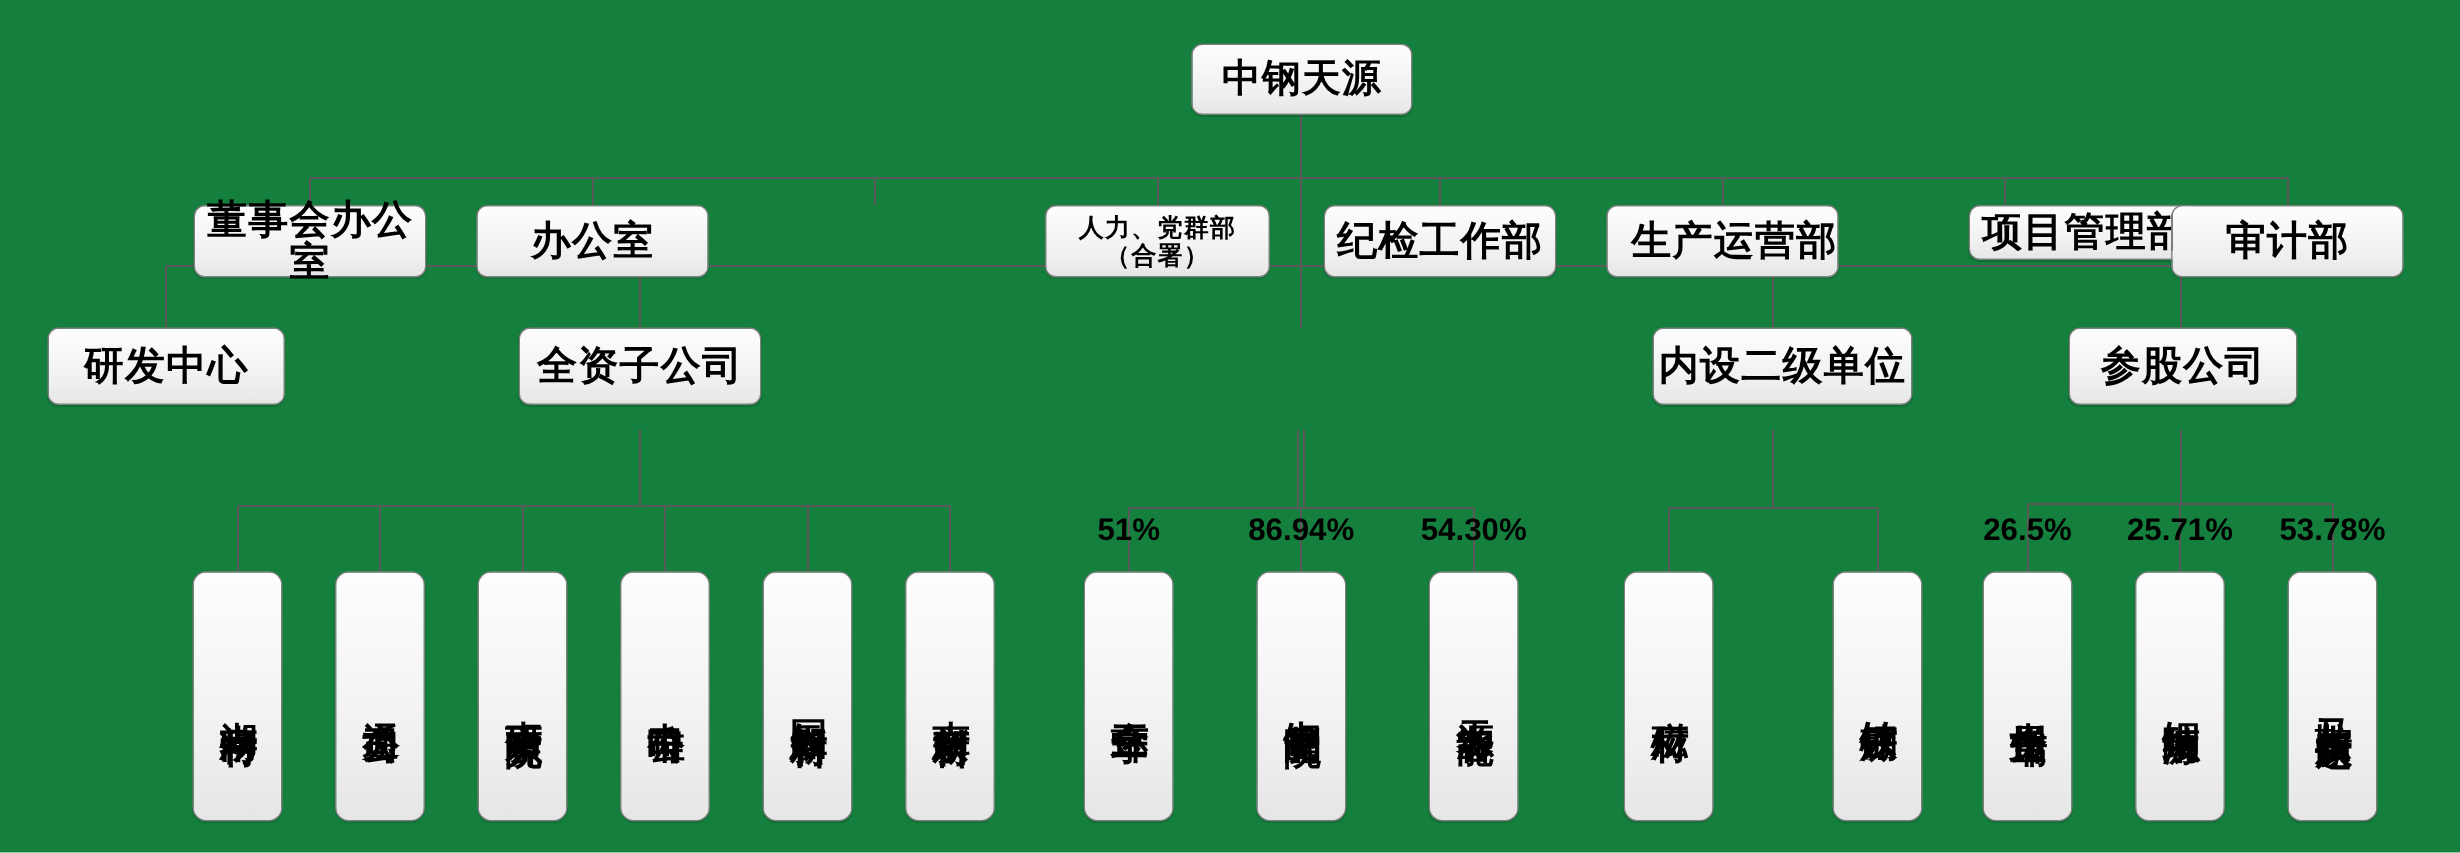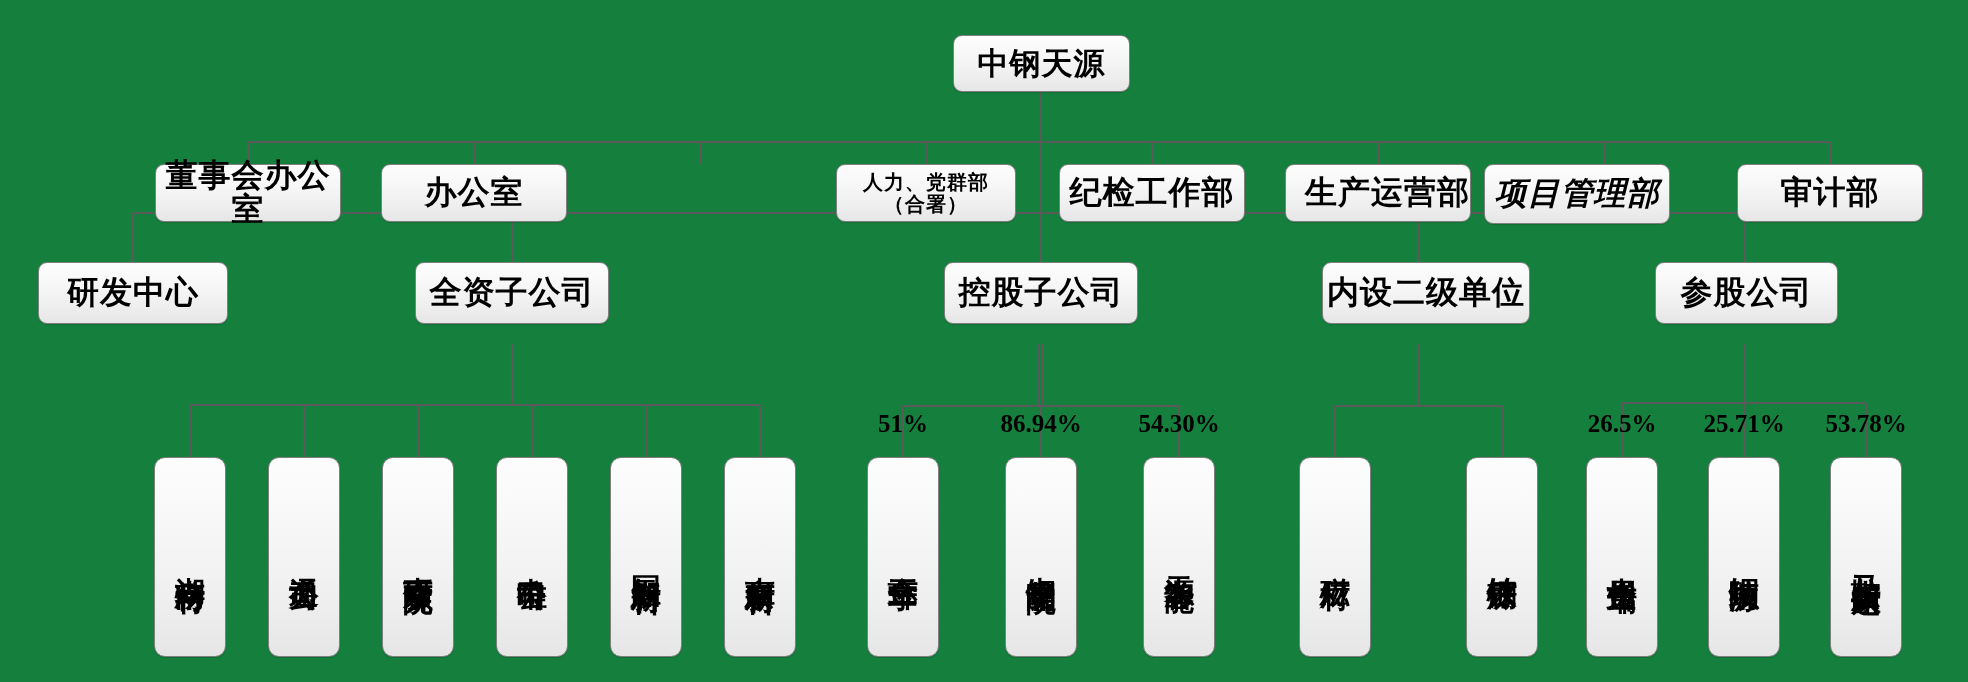--- a/index.html
+++ b/index.html
@@ -65,21 +65,21 @@
     line-height: 1.0;
     letter-spacing: 2px;
   }
   .pct {
     position: absolute;
     font-size: 25px;
     font-weight: 700;
     color: #000000;
     text-align: center;
     z-index: 3;
-    font-family: Liberation Serif, serif;
+    font-family: Liberation Sans, sans-serif;
     white-space: nowrap;
   }
 </style>
 </head>
 <body>
 
 <div id="chart">
 
   <svg class="wires" viewBox="0 0 1968 682" width="1968" height="682">
     <g stroke="#5a5a5a" stroke-width="1.6" fill="none" shape-rendering="crispEdges">
@@ -150,35 +150,32 @@
   <div class="node h-node two-line" style="left:836px; top:164px; width:180px; height:58px;">
     <span class="lbl">人力、党群部
 （合署）</span>
   </div>
   <div class="node h-node" style="left:1059px; top:164px; width:186px; height:58px;">
     <span class="lbl">纪检工作部</span>
   </div>
   <div class="node h-node" style="left:1285px; top:164px; width:186px; height:58px;justify-content:flex-end;">
     <span class="lbl">生产运营部</span>
   </div>
-  <div class="node h-node" style="left:1484px; top:164px; width:186px; height:60px;font-style:italic;">
+  <div class="node h-node" style="left:1575px; top:164px; width:186px; height:44px;">
     <span class="lbl">项目管理部</span>
   </div>
   <div class="node h-node" style="left:1737px; top:164px; width:186px; height:58px;">
     <span class="lbl">审计部</span>
   </div>
 
   <div class="node h-node" style="left:38px; top:262px; width:190px; height:62px;">
     <span class="lbl">研发中心</span>
   </div>
   <div class="node h-node" style="left:415px; top:262px; width:194px; height:62px;">
     <span class="lbl">全资子公司</span>
-  </div>
-  <div class="node h-node" style="left:944px; top:262px; width:194px; height:62px;">
-    <span class="lbl">控股子公司</span>
   </div>
   <div class="node h-node" style="left:1322px; top:262px; width:208px; height:62px;">
     <span class="lbl">内设二级单位</span>
   </div>
   <div class="node h-node" style="left:1655px; top:262px; width:183px; height:62px;">
     <span class="lbl">参股公司</span>
   </div>
 
   <div class="node v-node" style="left:154px; top:457px; width:72px; height:200px;">
     <span class="lbl">湖南特材</span>

